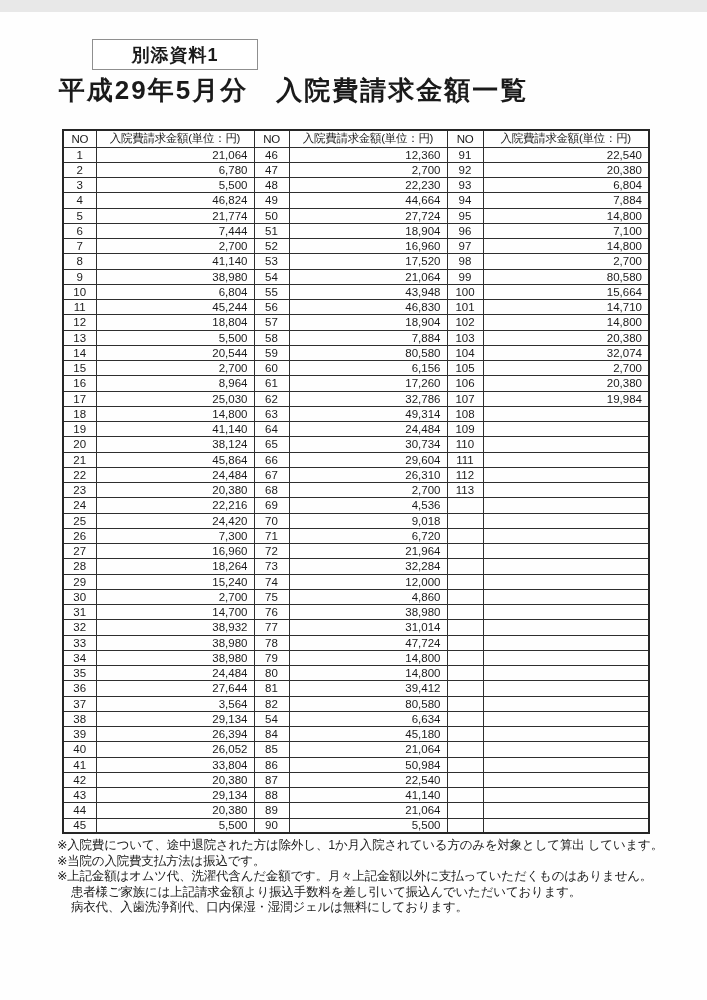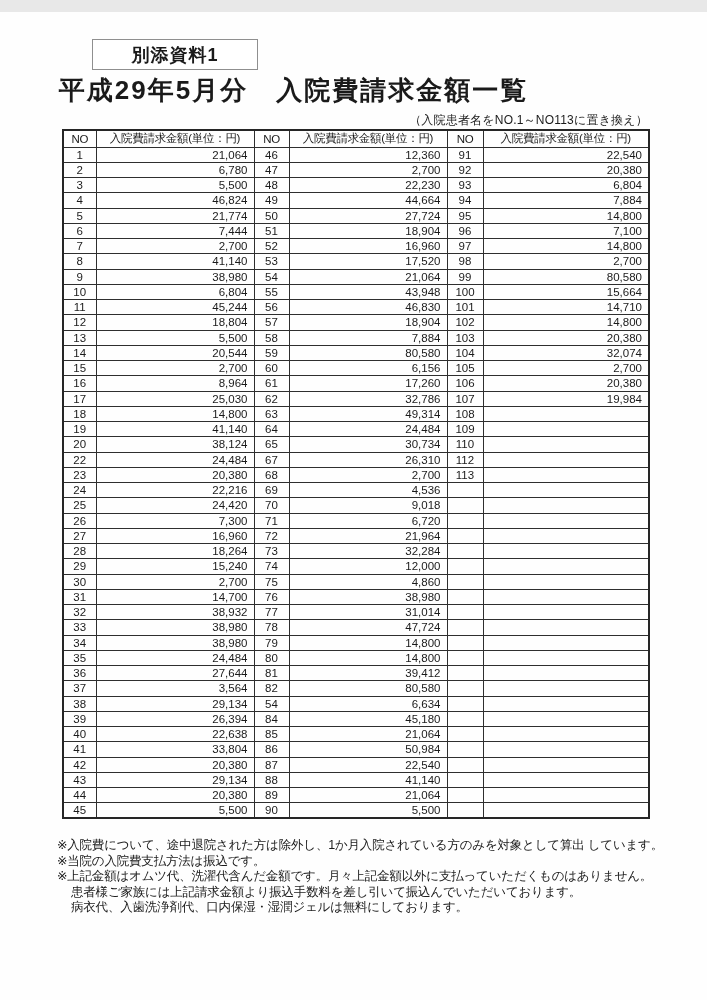--- a/index.html
+++ b/index.html
@@ -90,21 +90,20 @@
 <body>
 
 <div class="page">
 
   <div class="tag-box">
     <span>別添資料1</span>
   </div>
 
   <div class="doc-title">平成29年5月分　入院費請求金額一覧</div>
 
-  <div class="doc-subtitle">（入院患者名をNO.1～NO113に置き換え）</div>
 
   <table class="billing">
     <colgroup>
       <col style="width:33px">
         <col style="width:158px">
       <col style="width:35px">
         <col style="width:158px">
       <col style="width:36px">
         <col style="width:166px">
     </colgroup>
@@ -273,20 +272,28 @@
         </tr>
         <tr>
           <td class="no-cell">20</td>
           <td class="amt-cell">38,124</td>
           <td class="no-cell">65</td>
           <td class="amt-cell">30,734</td>
           <td class="no-cell">110</td>
           <td class="amt-cell"></td>
         </tr>
         <tr>
+          <td class="no-cell">21</td>
+          <td class="amt-cell">45,864</td>
+          <td class="no-cell">66</td>
+          <td class="amt-cell">29,604</td>
+          <td class="no-cell">111</td>
+          <td class="amt-cell"></td>
+        </tr>
+        <tr>
           <td class="no-cell">22</td>
           <td class="amt-cell">24,484</td>
           <td class="no-cell">67</td>
           <td class="amt-cell">26,310</td>
           <td class="no-cell">112</td>
           <td class="amt-cell"></td>
         </tr>
         <tr>
           <td class="no-cell">23</td>
           <td class="amt-cell">20,380</td>
@@ -418,21 +425,21 @@
         <tr>
           <td class="no-cell">39</td>
           <td class="amt-cell">26,394</td>
           <td class="no-cell">84</td>
           <td class="amt-cell">45,180</td>
           <td class="no-cell"></td>
           <td class="amt-cell"></td>
         </tr>
         <tr>
           <td class="no-cell">40</td>
-          <td class="amt-cell">22,638</td>
+          <td class="amt-cell">26,052</td>
           <td class="no-cell">85</td>
           <td class="amt-cell">21,064</td>
           <td class="no-cell"></td>
           <td class="amt-cell"></td>
         </tr>
         <tr>
           <td class="no-cell">41</td>
           <td class="amt-cell">33,804</td>
           <td class="no-cell">86</td>
           <td class="amt-cell">50,984</td>

